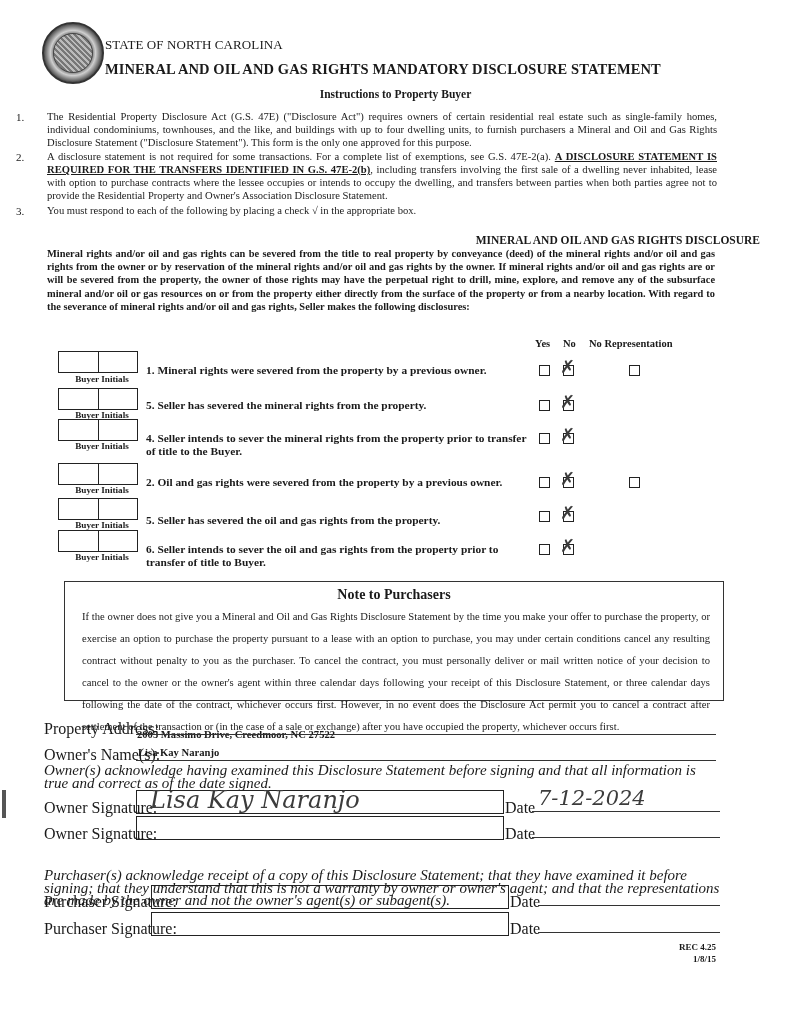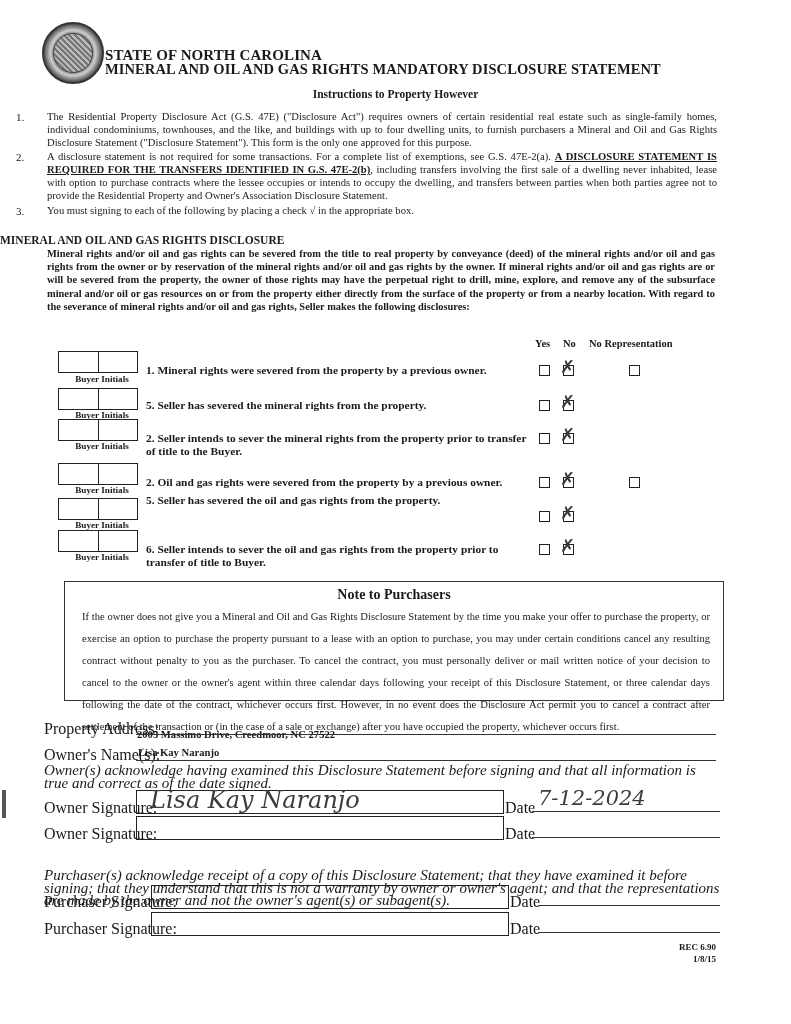--- a/index.html
+++ b/index.html
@@ -6,31 +6,31 @@
   html, body { width: 791px; height: 1024px; background: #ffffff; overflow: hidden; }
   body { position: relative; font-family: "Liberation Serif", "DejaVu Serif", serif; color: #1a1a1a; }
 
   .abs { position: absolute; }
 
   
   .seal { left: 42px; top: 22px; width: 62px; height: 62px; border-radius: 50%;
           border: 2px solid #333; background: radial-gradient(circle, #9a9a9a 0%, #6b6b6b 45%, #cfcfcf 55%, #555 70%, #ddd 78%, #444 100%); }
   .seal-inner { position: absolute; left: 9px; top: 9px; width: 40px; height: 40px; border-radius: 50%;
                 border: 1px solid #444; background: repeating-linear-gradient(45deg, #777 0 2px, #bbb 2px 4px); }
-  .title1 { left: 105px; top: 47px; font-size: 15px; font-weight: bold; letter-spacing: 0.1px; }
+  .title1 { left: 105px; top: 37px; font-size: 13px; font-weight: normal; letter-spacing: 0.1px; }
   .title2 { left: 105px; top: 61px; font-size: 14.5px; font-weight: bold; letter-spacing: 0.1px; }
   .instr-head { left: 0; width: 791px; top: 88px; text-align: center; font-size: 11.5px; font-weight: bold; }
 
   
   .inum { left: 16px; font-size: 11px; }
   .itext { left: 47px; width: 670px; font-size: 10.6px; line-height: 13px; text-align: justify; }
   .u { text-decoration: underline; font-weight: bold; }
 
   
-  .sec-head { left: 0; width: 760px; top: 234px; text-align: left; font-size: 11.5px; font-weight: bold; }
+  .sec-head { left: 0; width: 760px; top: 234px; text-align: right; font-size: 11.5px; font-weight: bold; }
   .sec-body { left: 47px; width: 668px; top: 247px; font-size: 10.4px; line-height: 13.2px; font-weight: bold; text-align: justify; }
 
   .col-head { top: 338px; font-size: 10.5px; font-weight: bold; }
 
   .initials { left: 58px; width: 80px; height: 22px; border: 1.3px solid #222; display: flex; }
   .initials .cell { flex: 1; height: 100%; }
   .initials .cell + .cell { border-left: 1.3px solid #222; }
   .init-label { left: 58px; width: 88px; font-size: 9.2px; font-weight: bold; text-align: center; }
   .q-text { left: 146px; width: 385px; font-size: 11.4px; font-weight: bold; line-height: 13px; }
   .cb { width: 11px; height: 11px; border: 1.4px solid #222; background: #fff; }
@@ -52,30 +52,30 @@
   .scan-mark { left: 2px; top: 790px; width: 4px; height: 28px; background: #555; }
 </style>
 </head>
 <body>
 
 <div class="abs seal">
     <div class="seal-inner"></div>
   </div>
 <div class="abs title1">STATE OF NORTH CAROLINA</div>
 <div class="abs title2">MINERAL AND OIL AND GAS RIGHTS MANDATORY DISCLOSURE STATEMENT</div>
-<div class="abs instr-head">Instructions to Property However</div>
+<div class="abs instr-head">Instructions to Property Buyer</div>
 
 <div class="abs inum" style="top:111px">1.</div>
 <div class="abs itext" style="top:110px">The Residential Property Disclosure Act (G.S. 47E) ("Disclosure Act") requires owners of certain residential real estate such as single-family homes, individual condominiums, townhouses, and the like, and buildings with up to four dwelling units, to furnish purchasers a Mineral and Oil and Gas Rights Disclosure Statement ("Disclosure Statement"). This form is the only one approved for this purpose.</div>
 
 <div class="abs inum" style="top:151px">2.</div>
 <div class="abs itext" style="top:150px"><span>A disclosure statement is not required for some transactions. For a complete list of exemptions, see G.S. 47E-2(a). </span><span class="u">A DISCLOSURE STATEMENT IS REQUIRED FOR THE TRANSFERS IDENTIFIED IN G.S. 47E-2(b)</span><span>, including transfers involving the first sale of a dwelling never inhabited, lease with option to purchase contracts where the lessee occupies or intends to occupy the dwelling, and transfers between parties when both parties agree not to provide the Residential Property and Owner's Association Disclosure Statement.</span></div>
 
 <div class="abs inum" style="top:205px">3.</div>
-<div class="abs itext" style="top:204px">You must signing to each of the following by placing a check √ in the appropriate box.</div>
+<div class="abs itext" style="top:204px">You must respond to each of the following by placing a check √ in the appropriate box.</div>
 
 <div class="abs sec-head">MINERAL AND OIL AND GAS RIGHTS DISCLOSURE</div>
 <div class="abs sec-body">Mineral rights and/or oil and gas rights can be severed from the title to real property by conveyance (deed) of the mineral rights and/or oil and gas rights from the owner or by reservation of the mineral rights and/or oil and gas rights by the owner. If mineral rights and/or oil and gas rights are or will be severed from the property, the owner of those rights may have the perpetual right to drill, mine, explore, and remove any of the subsurface mineral and/or oil or gas resources on or from the property either directly from the surface of the property or from a nearby location. With regard to the severance of mineral rights and/or oil and gas rights, Seller makes the following disclosures:</div>
 
 <div class="abs col-head" style="left:535px">Yes</div>
 <div class="abs col-head" style="left:563px">No</div>
 <div class="abs col-head" style="left:589px">No Representation</div>
 
 <div class="abs initials" style="top:351px">
     <div class="cell"></div>
@@ -96,42 +96,42 @@
 <div class="abs q-text" style="top:399px">5. Seller has severed the mineral rights from the property.</div>
 <div class="abs cb" style="left:539px;top:400px"></div>
 <div class="abs cb" style="left:563px;top:400px"></div>
 <div class="abs mark" style="left:560px;top:393px">✗</div>
 
 <div class="abs initials" style="top:419px">
     <div class="cell"></div>
     <div class="cell"></div>
   </div>
 <div class="abs init-label" style="top:441px">Buyer Initials</div>
-<div class="abs q-text" style="top:432px">2. Seller intends to sever the mineral rights from the property prior to transfer of title to the Buyer.</div>
+<div class="abs q-text" style="top:432px">4. Seller intends to sever the mineral rights from the property prior to transfer of title to the Buyer.</div>
 <div class="abs cb" style="left:539px;top:433px"></div>
 <div class="abs cb" style="left:563px;top:433px"></div>
 <div class="abs mark" style="left:560px;top:426px">✗</div>
 
 <div class="abs initials" style="top:463px">
     <div class="cell"></div>
     <div class="cell"></div>
   </div>
 <div class="abs init-label" style="top:485px">Buyer Initials</div>
 <div class="abs q-text" style="top:476px">2. Oil and gas rights were severed from the property by a previous owner.</div>
 <div class="abs cb" style="left:539px;top:477px"></div>
 <div class="abs cb" style="left:563px;top:477px"></div>
 <div class="abs mark" style="left:560px;top:470px">✗</div>
 <div class="abs cb" style="left:629px;top:477px"></div>
 
 <div class="abs initials" style="top:498px">
     <div class="cell"></div>
     <div class="cell"></div>
   </div>
 <div class="abs init-label" style="top:520px">Buyer Initials</div>
-<div class="abs q-text" style="top:494px">5. Seller has severed the oil and gas rights from the property.</div>
+<div class="abs q-text" style="top:514px">5. Seller has severed the oil and gas rights from the property.</div>
 <div class="abs cb" style="left:539px;top:511px"></div>
 <div class="abs cb" style="left:563px;top:511px"></div>
 <div class="abs mark" style="left:560px;top:504px">✗</div>
 
 <div class="abs initials" style="top:530px">
     <div class="cell"></div>
     <div class="cell"></div>
   </div>
 <div class="abs init-label" style="top:552px">Buyer Initials</div>
 <div class="abs q-text" style="top:543px">6. Seller intends to sever the oil and gas rights from the property prior to transfer of title to Buyer.</div>
@@ -170,16 +170,16 @@
 <div class="abs lbl" style="left:44px;top:893px">Purchaser Signature:</div>
 <div class="abs sigbox" style="left:151px;top:885px;width:358px"></div>
 <div class="abs lbl" style="left:510px;top:893px">Date</div>
 <div class="abs line" style="left:538px;top:905px;width:182px"></div>
 
 <div class="abs lbl" style="left:44px;top:920px">Purchaser Signature:</div>
 <div class="abs sigbox" style="left:151px;top:912px;width:358px"></div>
 <div class="abs lbl" style="left:510px;top:920px">Date</div>
 <div class="abs line" style="left:538px;top:932px;width:182px"></div>
 
-<div class="abs footer" style="left:640px;top:942px;width:76px">REC 6.90</div>
+<div class="abs footer" style="left:640px;top:942px;width:76px">REC 4.25</div>
 <div class="abs footer" style="left:640px;top:954px;width:76px">1/8/15</div>
 
 <div class="abs scan-mark"></div>
 
 </body></html>

